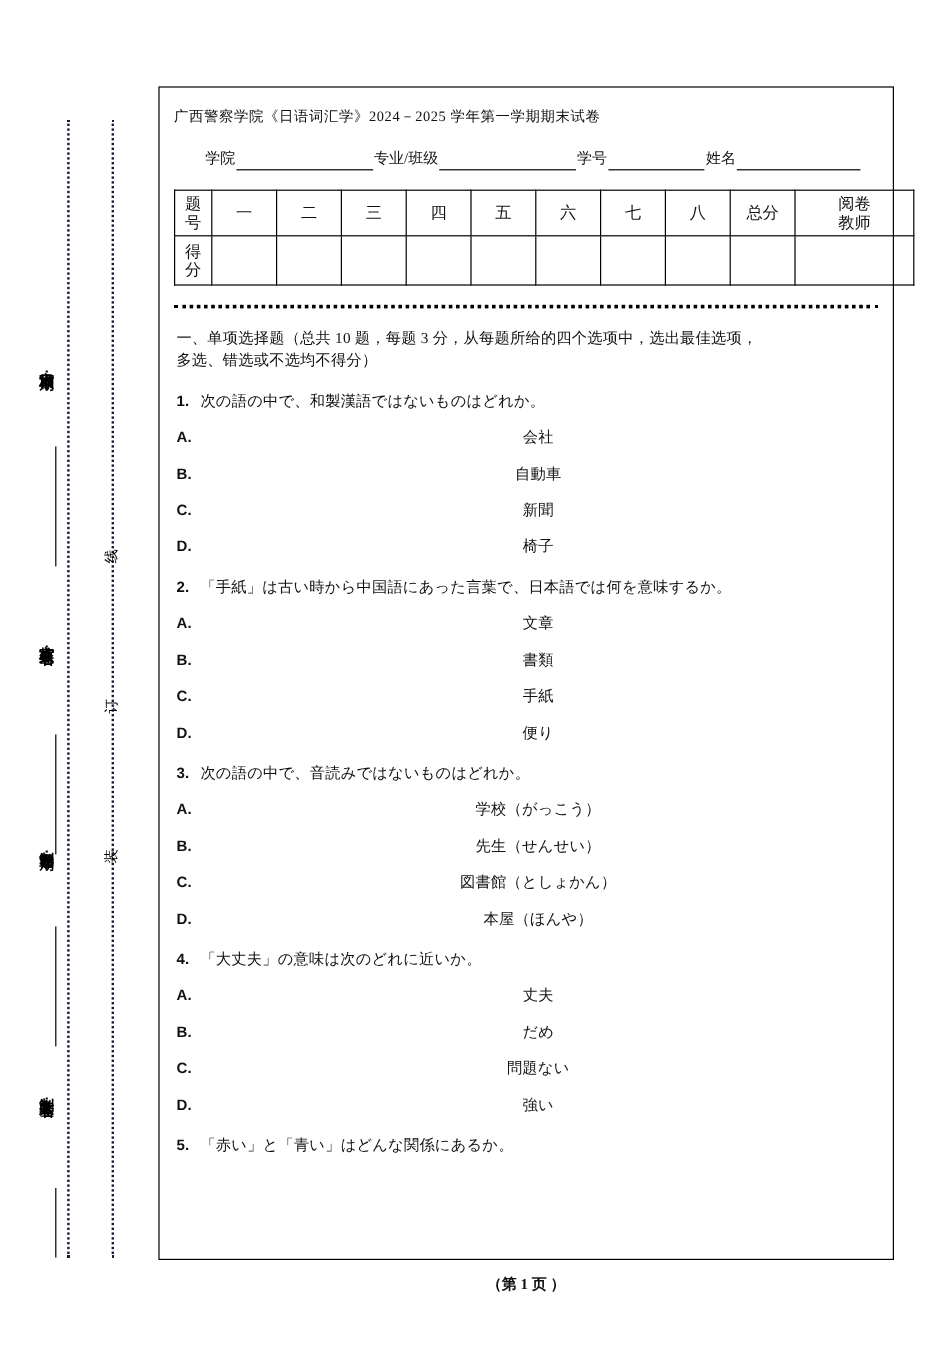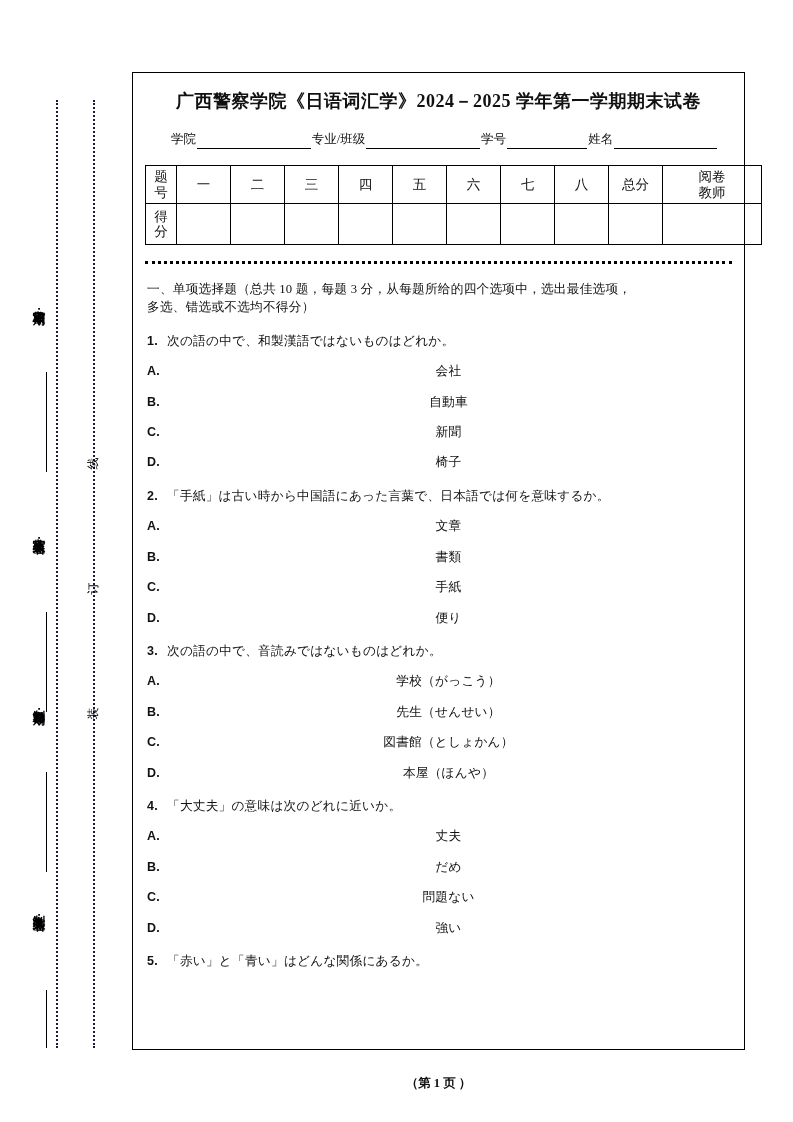--- a/index.html
+++ b/index.html
@@ -63,23 +63,22 @@
     left: 132px;
     top: 72px;
     width: 613px;
     height: 978px;
     border: 1.6px solid #000000;
     box-sizing: border-box;
     padding: 14px 12px 0 12px;
   }
 
   .paper-title {
-    text-align: center;
-    font-size: 18px;
-    font-weight: bold;
+    font-size: 12px;
+    font-weight: normal;
     letter-spacing: 0.5px;
     white-space: nowrap;
     margin: 2px 0 0 0;
     font-family: "Liberation Serif", "DejaVu Serif", serif;
   }
 
   
   .info-line {
     display: flex;
     align-items: flex-end;
@@ -173,21 +172,20 @@
   
   .footer {
     position: absolute;
     left: 132px;
     top: 1062px;
     width: 613px;
     text-align: center;
     font-size: 12.5px;
     font-weight: bold;
     font-family: "Liberation Serif", "DejaVu Serif", serif;
-    margin-top: 13px;
   }
 </style>
 </head>
 <body>
 
 <div class="vrule vrule-outer"></div>
 <div class="vrule vrule-inner"></div>
 
 <div class="vlabel" style="left:30px; top:300px;">审核日期:</div>
 <div class="vlabel-underline" style="top:372px; height:100px;"></div>

